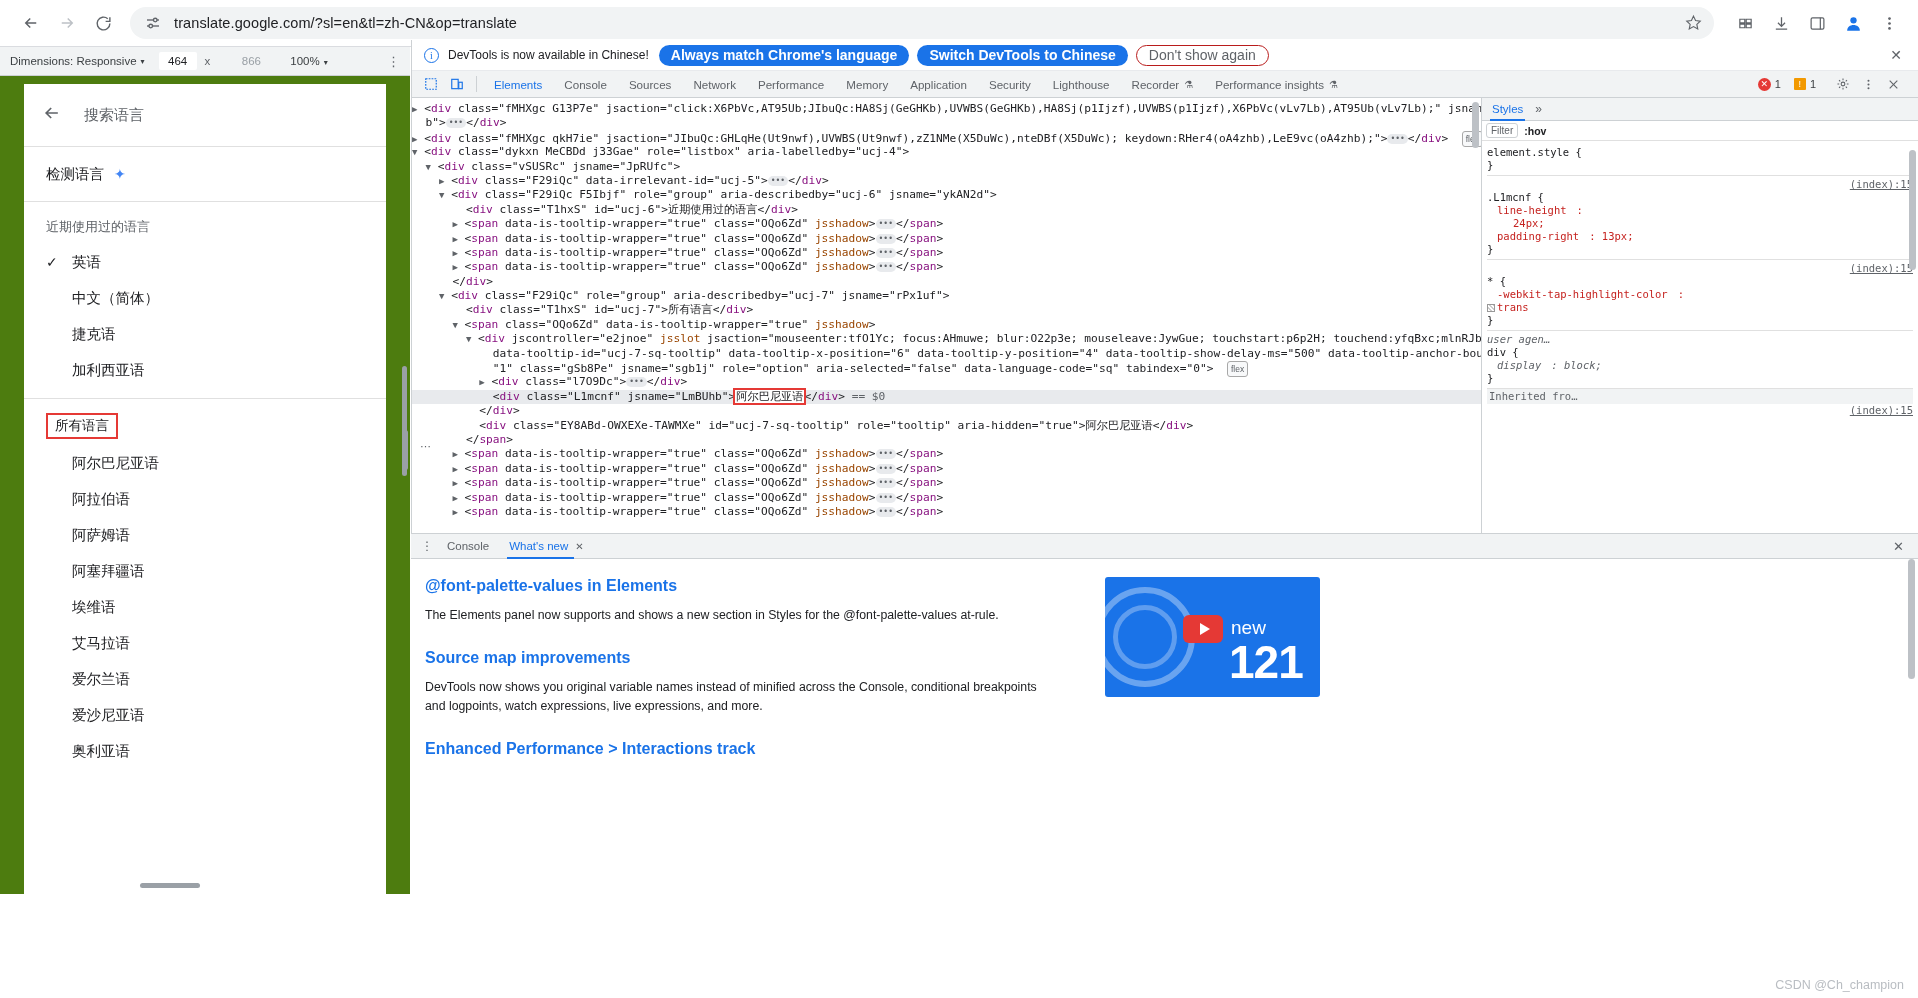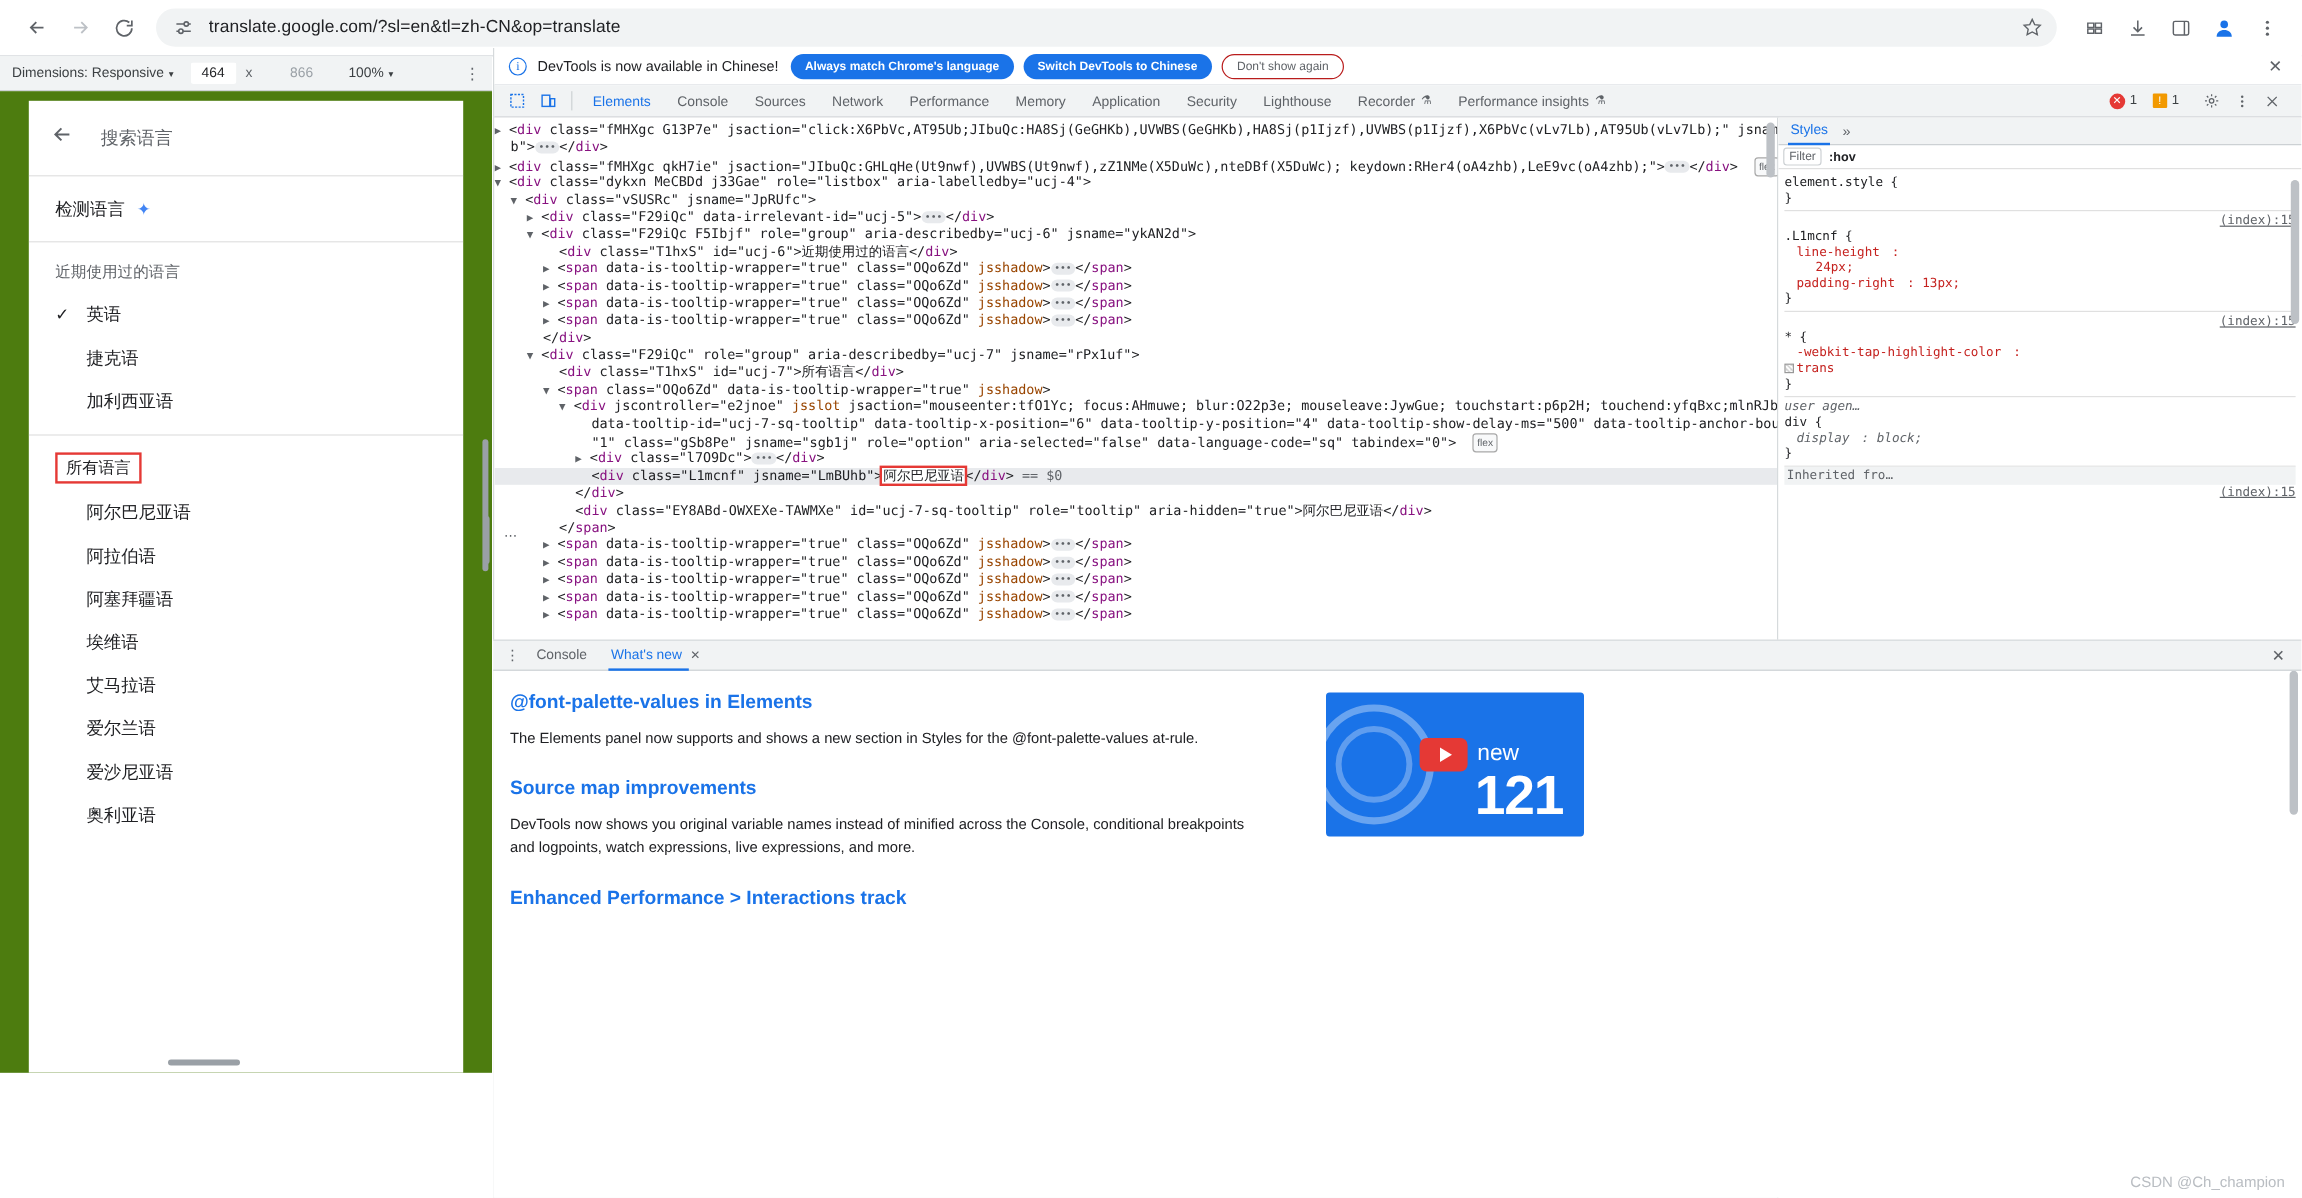--- a/index.html
+++ b/index.html
@@ -114,21 +114,21 @@
     padding:0 12px; font-size:12px; color:#202124; border-bottom:1px solid #e8eaed;
   }
   .info-circle {
     width:15px; height:15px; border:1.4px solid #1a73e8; border-radius:50%;
     color:#1a73e8; font-size:10px; display:flex; align-items:center;
     justify-content:center; margin-right:9px; flex:none; font-family:"Liberation Serif",serif;
   }
   .banner-text { margin-right:10px; white-space:nowrap; }
   .pill {
     height:21px; padding:0 12px; border-radius:11px; background:#1a73e8;
-    color:#fff; font-size:10px; font-weight:bold; display:flex; align-items:center;
+    color:#fff; font-size:14px; font-weight:bold; display:flex; align-items:center;
     margin-right:8px; white-space:nowrap;
   }
   .pill.ghost { background:#fff; color:#5f6368; border:1px solid #b91c1c; font-weight:normal; }
   .banner-close { margin-left:auto; color:#5f6368; font-size:14px; padding-right:4px; }
 
   .dt-tabbar {
     height:27px; background:#f1f3f4; border-bottom:1px solid #cdd1d4;
     display:flex; align-items:center; padding:0 6px; position:relative;
   }
   .tb-icon { width:22px; height:22px; display:flex; align-items:center;
@@ -404,35 +404,40 @@
       <div class="gp-divider"></div>
 
       <div class="gp-section-title">近期使用过的语言</div>
       <div>
         <div class="gp-item">
             <span class="check">✓</span>
             <span>英语</span>
           </div>
         <div class="gp-item">
             <span class="pad"></span>
+            <span>中文（简体）</span>
+          </div>
+        <div class="gp-item">
+            <span class="pad"></span>
             <span>捷克语</span>
           </div>
         <div class="gp-item">
             <span class="pad"></span>
             <span>加利西亚语</span>
           </div>
       </div>
       <div class="gp-divider" style="margin-top:10px"></div>
 
       <div class="gp-allsection">
         <span class="hl-box">所有语言</span>
       </div>
       <div>
         <div class="gp-lang">阿尔巴尼亚语</div>
         <div class="gp-lang">阿拉伯语</div>
+        <div class="gp-lang">阿萨姆语</div>
         <div class="gp-lang">阿塞拜疆语</div>
         <div class="gp-lang">埃维语</div>
         <div class="gp-lang">艾马拉语</div>
         <div class="gp-lang">爱尔兰语</div>
         <div class="gp-lang">爱沙尼亚语</div>
         <div class="gp-lang">奥利亚语</div>
       </div>
     </div>
     <div class="viewport-scroll-h"></div>
     <div class="viewport-scroll-v"></div>

